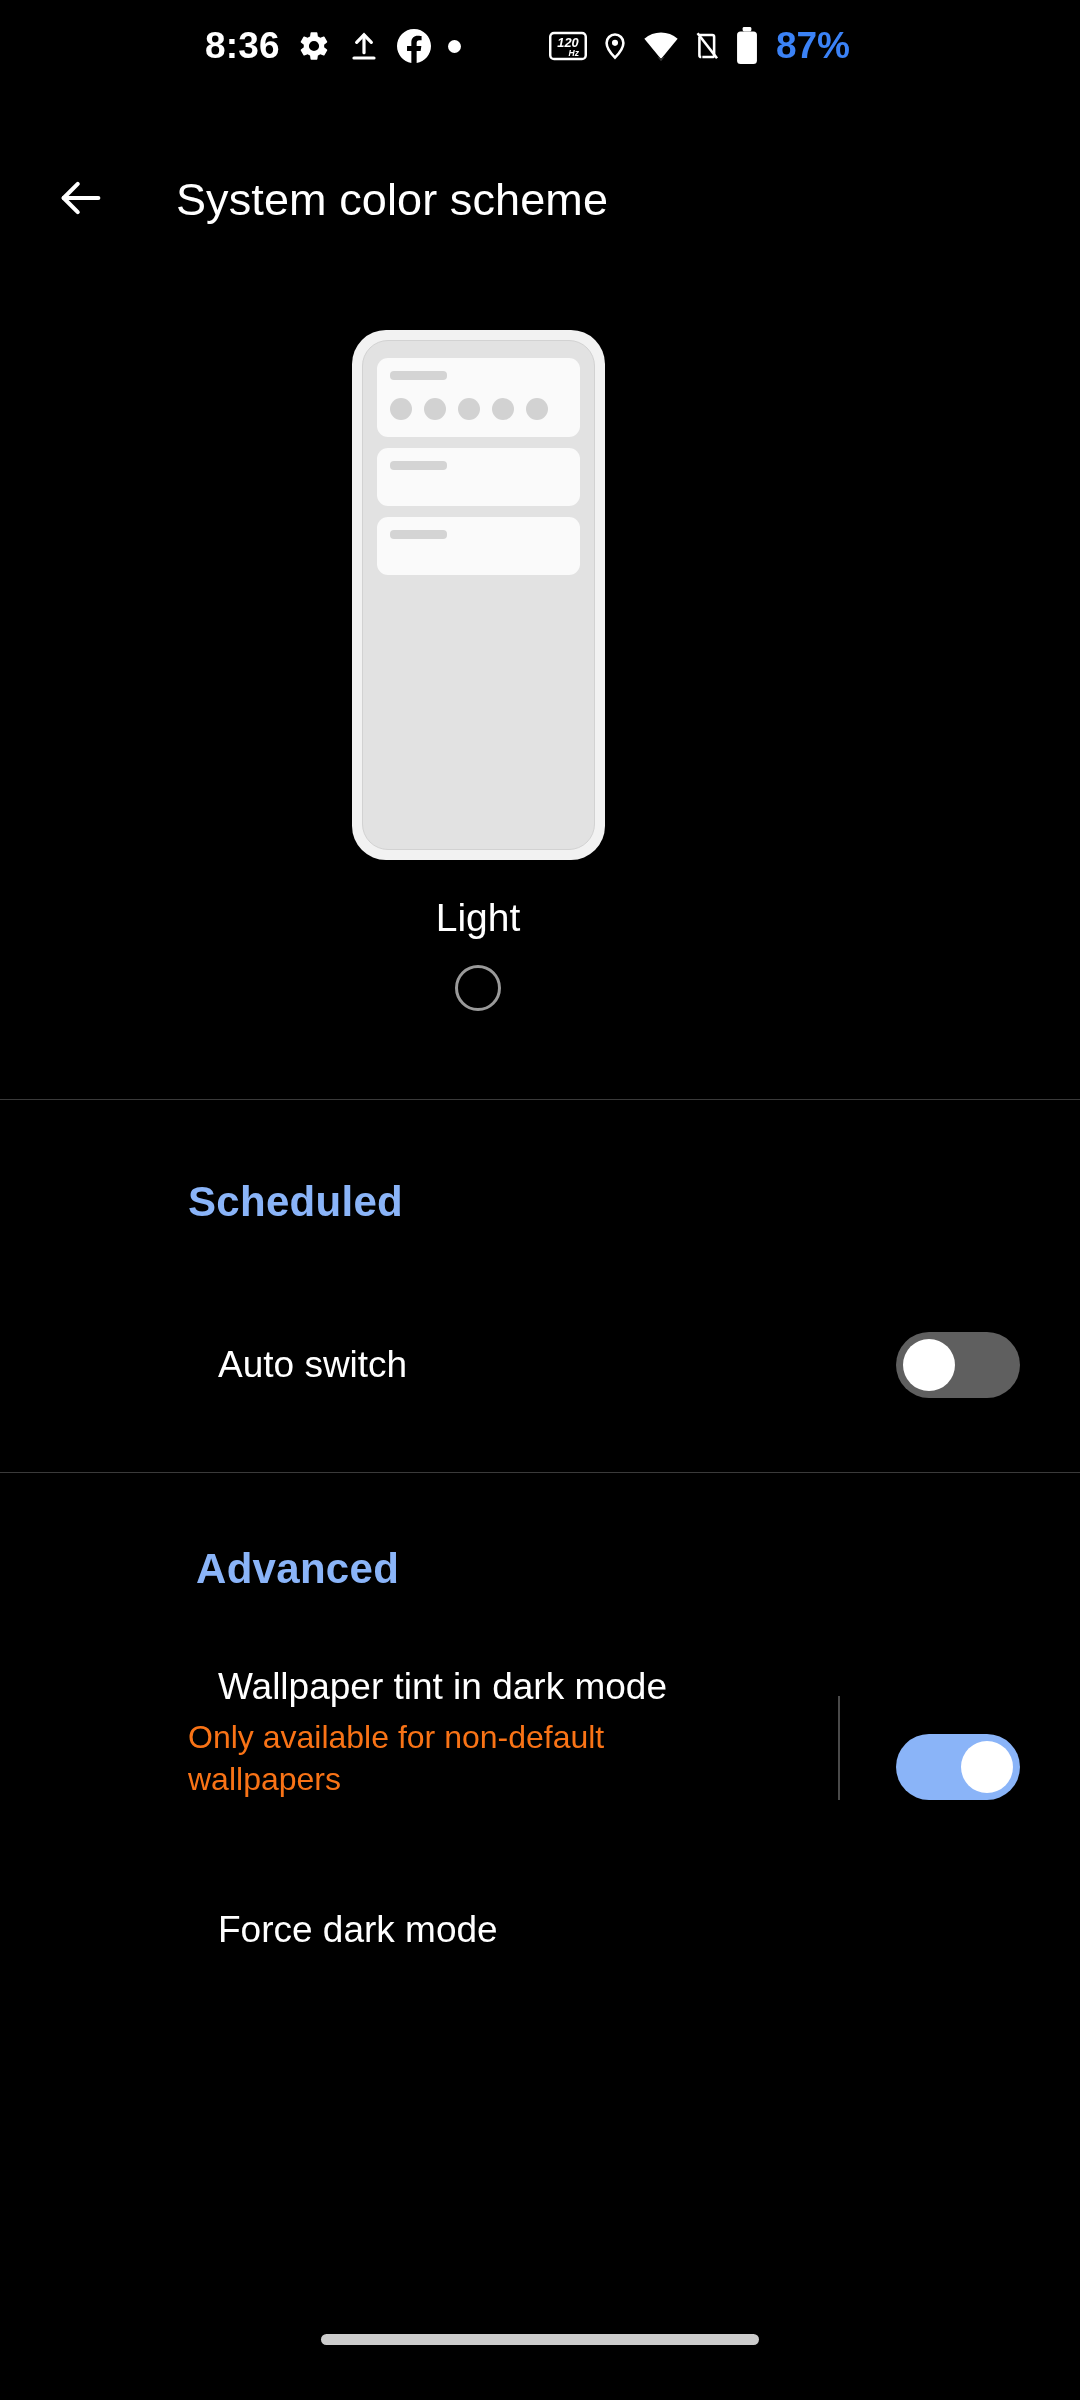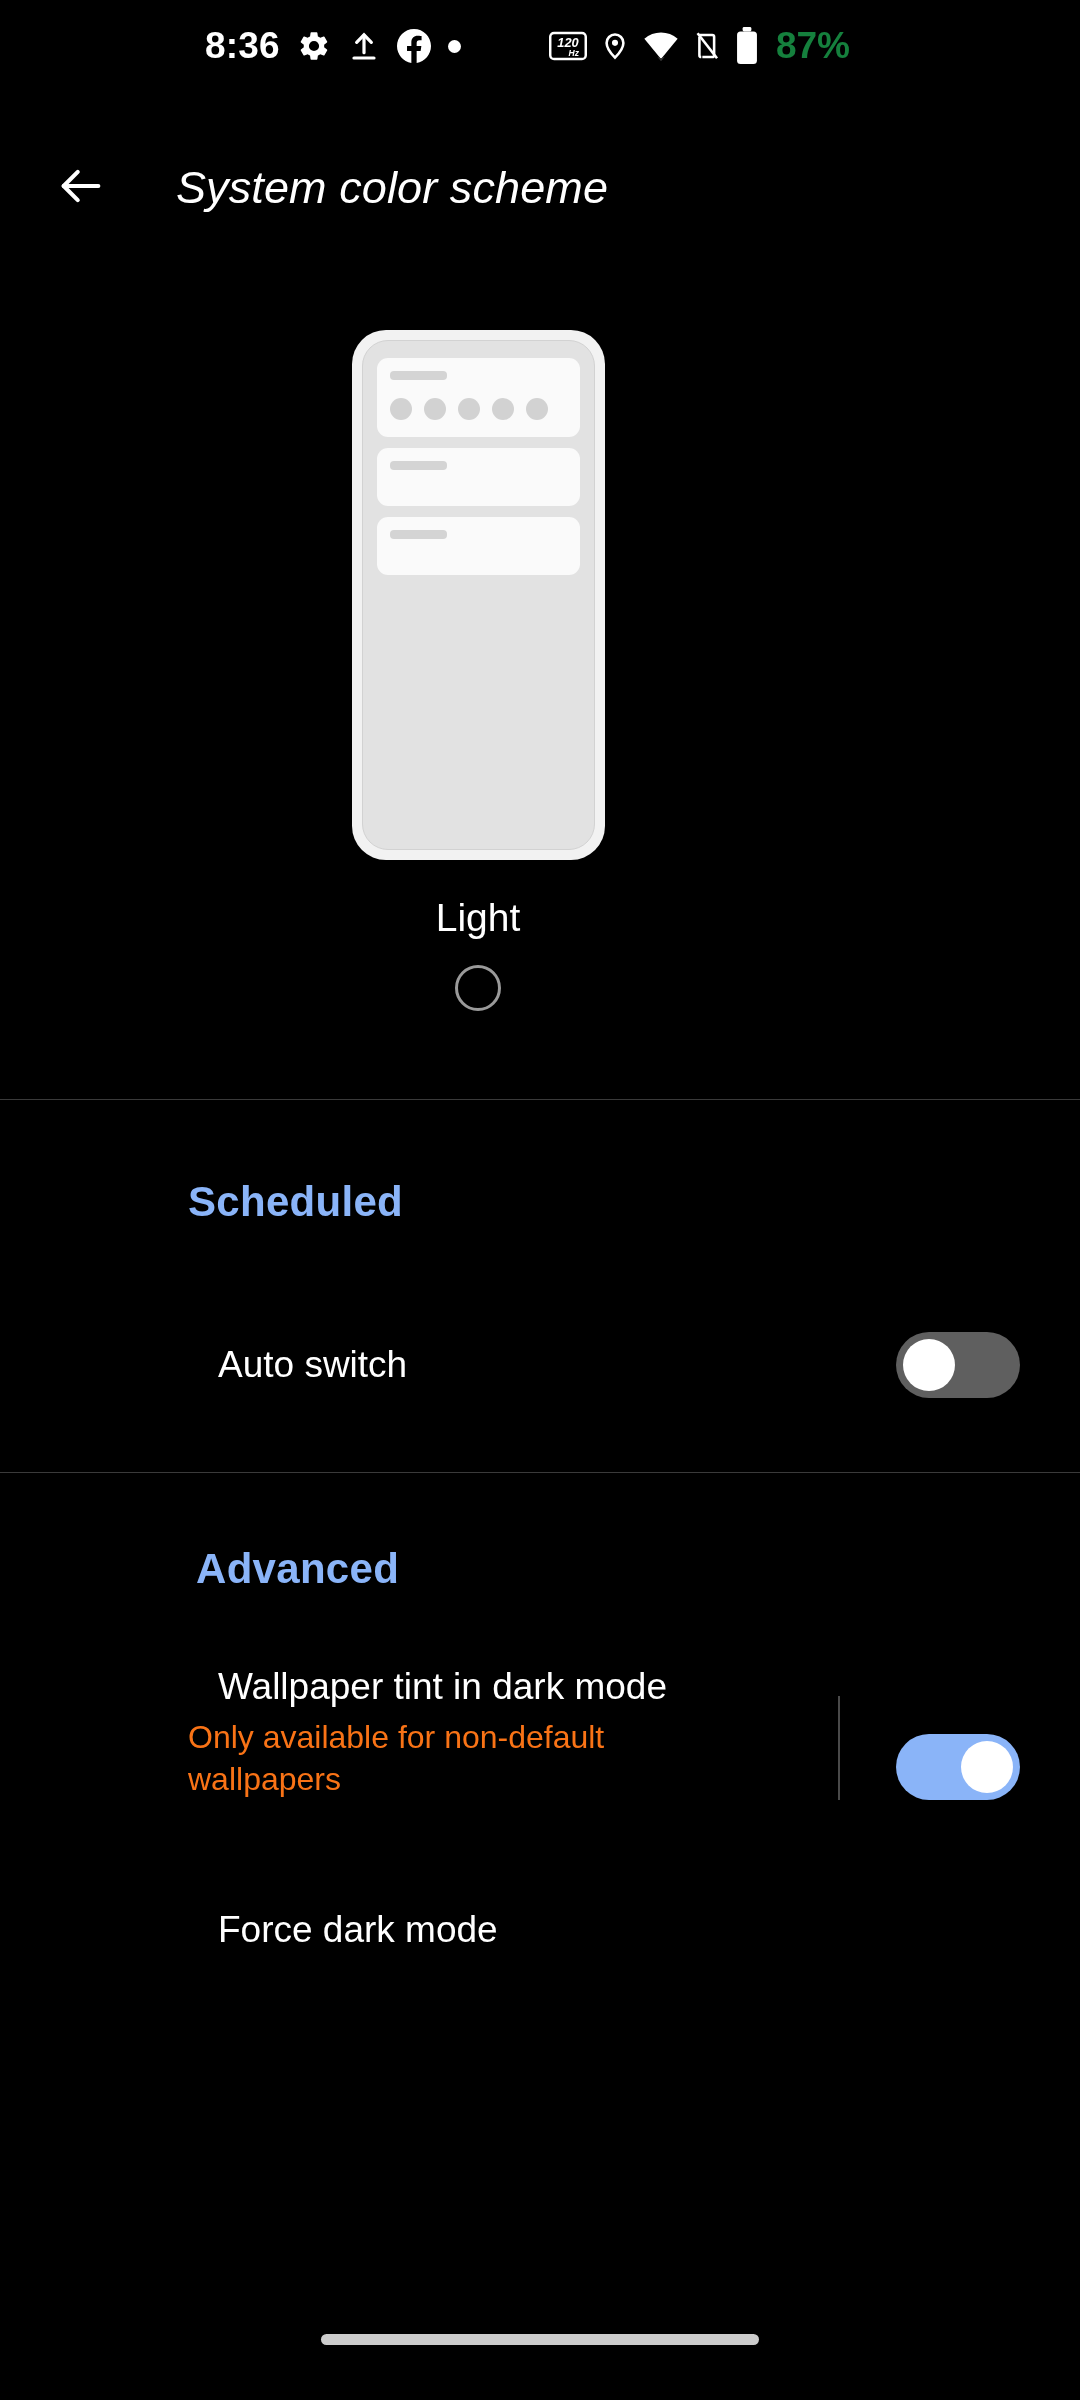--- a/index.html
+++ b/index.html
@@ -12,28 +12,28 @@
   .screen { position:relative; width:1080px; height:2400px; background:#000; }
 
   
   .statusbar {
     position:absolute; top:0; left:0; width:898px; height:92px;
     display:flex; align-items:center; padding:9px 30px;gap:7px;
   }
   .sb-left { display:flex; align-items:center; gap:17px; margin-left:175px; }
   .sb-right { display:flex; align-items:center; gap:14px; margin-left:auto; margin-right:18px; }
   .sb-time { color:#fff; font-size:37px; font-weight:600; letter-spacing:0.2px; }
-  .sb-pct { color:#15803d; font-size:37px; font-weight:700; margin-left:3px; }
+  .sb-pct { color:#3b82f6; font-size:37px; font-weight:700; margin-left:3px; }
   .sb-ico { display:flex; align-items:center; justify-content:center; }
   .dot-ico { width:13px; height:13px; border-radius:50%; background:#fff; }
 
   
   .appbar {
-    position:absolute; top:133px; left:0; width:1080px; height:110px;
-    display:flex; align-items:center;font-style:italic;
+    position:absolute; top:145px; left:0; width:1080px; height:110px;
+    display:flex; align-items:center;
   }
   .back-btn {
     width:86px; height:86px; margin-left:38px;
     display:flex; align-items:center; justify-content:center;
   }
   .page-title {
     color:#fff; font-size:45px; font-weight:400;
     margin-left:52px; letter-spacing:0.1px;
   }
 

